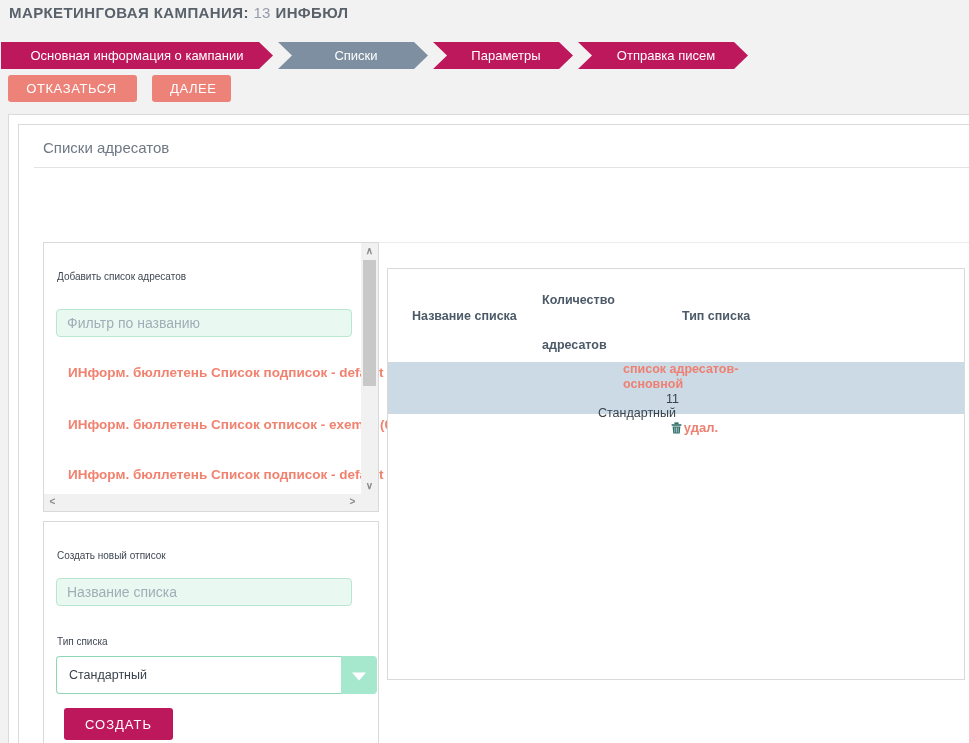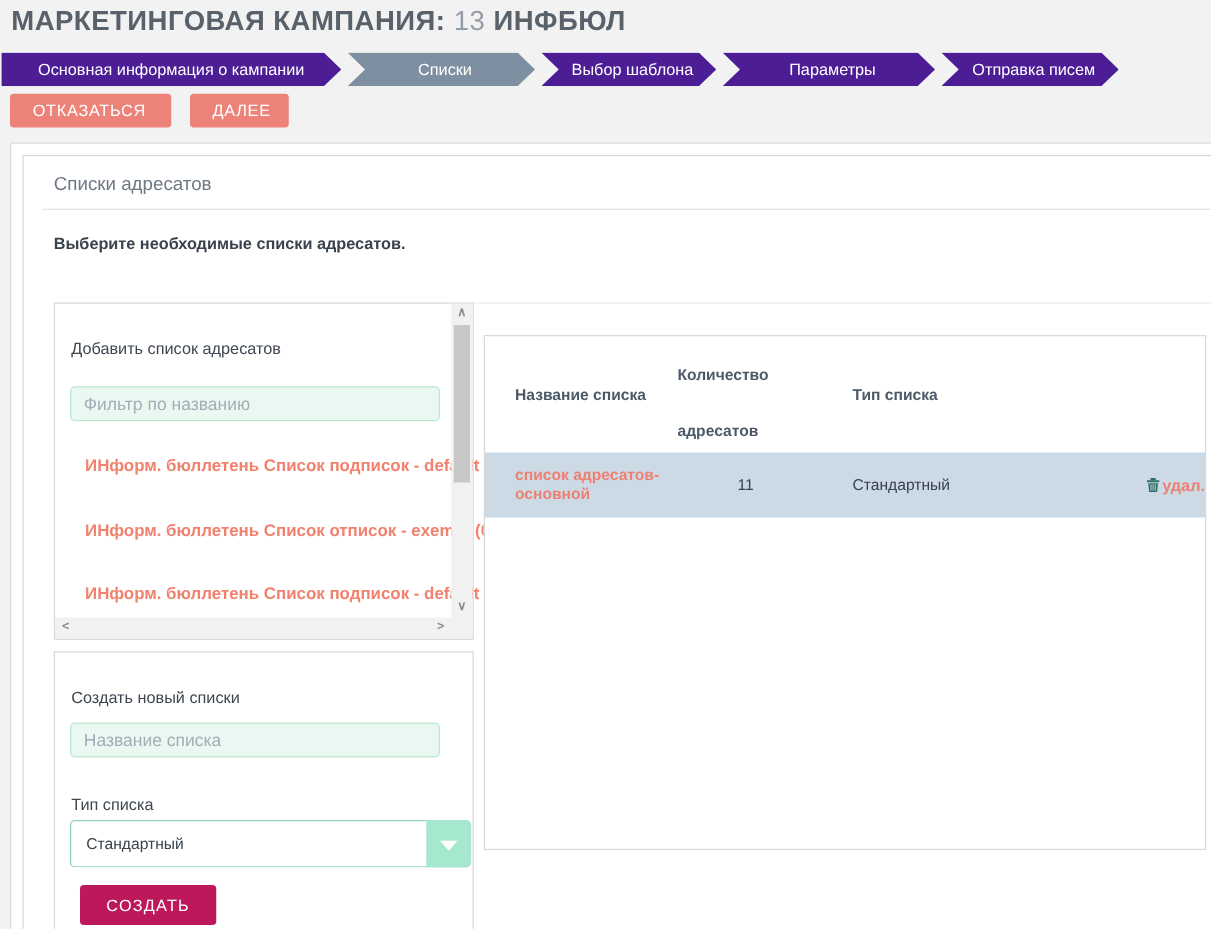--- a/index.html
+++ b/index.html
@@ -1,26 +1,26 @@
 <!DOCTYPE html>
 <html><head>
 <meta charset="utf-8">
 <style>
   * { margin:0; padding:0; box-sizing:border-box; }
   html,body { width:969px; height:743px; overflow:hidden; }
   body { background:#f2f2f2; font-family:"Liberation Sans", sans-serif; color:#39424d; position:relative; }
 
   
-  .page-title { position:absolute; left:9px; top:4px; font-size:22px; font-weight:bold;
+  .page-title { position:absolute; left:9px; top:4px; font-size:15px; font-weight:bold;
                 color:#59616b; letter-spacing:.4px; white-space:nowrap; }
   .page-title .num { color:#949ca9; font-weight:normal; }
 
   
   .wizard { position:absolute; left:1px; top:42px; height:27px; display:flex; }
-  .step { height:27px; line-height:27px; background:#4c1d95; color:#fff; font-size:13px;
+  .step { height:27px; line-height:27px; background:#be185d; color:#fff; font-size:13px;
           text-align:center; margin-right:5px; padding:0 18px 0 24px;
           clip-path: polygon(0 0, calc(100% - 14px) 0, 100% 50%, calc(100% - 14px) 100%, 0 100%, 14px 50%); }
   .step.first { clip-path: polygon(0 0, calc(100% - 14px) 0, 100% 50%, calc(100% - 14px) 100%, 0 100%); padding-left:18px; }
   .step.active { background:#7d8fa0; }
   .step:nth-child(1){ width:272px; } .step:nth-child(2){ width:150px; }
   .step:nth-child(3){ width:140px; } .step:nth-child(4){ width:170px; }
   .step:nth-child(5){ width:142px; }
 
   
   .actions { position:absolute; left:8px; top:75px; display:flex; gap:15px; }
@@ -34,21 +34,21 @@
   .card { position:absolute; left:9px; top:9px; right:-12px; bottom:-12px;
           background:#fff; border:1px solid #dadada; }
   .card-title { position:absolute; left:24px; top:14px; font-size:15px; color:#6e7884; }
   .card-divider { position:absolute; left:15px; right:0; top:42px; border-top:1px solid #e3e3e3; }
   .instruction { position:absolute; left:24px; top:62px; font-size:13px; font-weight:bold; color:#39424d; }
   .section-line { position:absolute; left:24px; right:0; top:117px; border-top:1px solid #ececec; }
 
   
   .listbox { position:absolute; left:24px; top:117px; width:336px; height:270px;
              background:#fff; border:1px solid #d9d9d9; }
-  .box-label { font-size:13px; color:#3f4752; }
+  .box-label { font-size:10px; color:#3f4752; }
   .listbox .box-label { position:absolute; left:13px; top:28px; }
   .mint-input { background:#e9f9f1; border:1px solid #b9e7cf; border-radius:4px; height:28px;
                 font-family:inherit; font-size:14px; color:#39424d; padding:0 10px; outline:none; }
   .mint-input::placeholder { color:#a2adb6; opacity:1; }
   .filter-input { position:absolute; left:12px; top:66px; width:296px; }
   .avail-item { position:absolute; left:24px; font-size:13.5px; font-weight:bold; color:#f0826f;
                 cursor:pointer; white-space:nowrap; }
   .avail-item.i0 { top:122px; } .avail-item.i1 { top:174px; } .avail-item.i2 { top:224px; }
 
   
@@ -78,74 +78,72 @@
 
   
   .tablebox { position:absolute; left:368px; top:143px; width:578px; height:412px;
               background:#fff; border:1px solid #d9d9d9; }
   .thead { display:flex; height:93px; padding-left:24px; font-size:12.5px; font-weight:bold; color:#4c5a68; }
   .c1 { width:130px; } .c2 { width:140px; } .c3 { width:180px; } .c4 { flex:1; }
   .thead .c1, .thead .c3 { align-self:center; }
   .thead .c2 { padding-top:9px; line-height:45px; width:140px; }
   .thead .c2 span { display:inline-block; width:92px; }
   .trow { display:flex; align-items:center; height:52px; padding-left:24px;
-          background:#ccdae6; font-size:12.5px; color:#39424d; }
+          background:#ccdae6; font-size:12.5px; color:#39424d;flex-direction:column; }
   .row-link { color:#ee8072; font-weight:bold; width:122px; line-height:1.2; cursor:pointer; }
   .trow .c2 { padding-left:48px; }
   .trow .c4 { display:flex; align-items:center; padding-left:13px;justify-content:flex-end; }
   .del-link { color:#ee8072; font-weight:bold; font-size:13px; cursor:pointer; margin-left:2px; }
 </style>
 </head>
 <body>
 
 <div class="page-title">
   <span>МАРКЕТИНГОВАЯ КАМПАНИЯ:</span>
   <span class="num">13</span>
   <span>ИНФБЮЛ</span>
 </div>
 
 <div class="wizard">
   <div class="step first">Основная информация о кампании</div>
   <div class="step active">Списки адресатов</div>
-  <div class="step">Выбор шаблона</div>
   <div class="step">Параметры рассылки</div>
   <div class="step">Отправка писем</div>
 </div>
 
 <div class="actions">
   <button class="btn cancel">ОТКАЗАТЬСЯ</button>
   <button class="btn next">ДАЛЕЕ</button>
 </div>
 
 <div class="outer-panel">
   <div class="card">
     <div class="card-title">Списки адресатов</div>
     <div class="card-divider"></div>
-    <div class="instruction">Выберите необходимые списки адресатов.</div>
     <div class="section-line"></div>
 
     <div class="listbox">
       <div class="box-label">Добавить список адресатов</div>
       <input class="mint-input filter-input" placeholder="Фильтр по названию" style="">
       <div class="avail-item i0">ИНформ. бюллетень Список подписок - default (3)</div>
       <div class="avail-item i1">ИНформ. бюллетень Список отписок - exempt (0)</div>
       <div class="avail-item i2">ИНформ. бюллетень Список подписок - default (0)</div>
       <div class="vscroll">
         <div class="scroll-arrow up">∧</div>
         <div class="vthumb"></div>
         <div class="scroll-arrow down">∨</div>
       </div>
       <div class="hscroll">
         <div class="scroll-arrow left">&lt;</div>
         <div class="scroll-arrow right">&gt;</div>
       </div>
     </div>
 
     <div class="createbox">
-      <div class="box-label t1">Создать новый списки</div>
+      <div class="box-label t1">Создать новый отписок</div>
       <input class="mint-input name-input" placeholder="Название списка" style="">
       <div class="box-label t2">Тип списка</div>
       <div class="select-wrap">
         <div class="select-value">Стандартный</div>
         <div class="select-arrow"></div>
       </div>
       <button class="btn create-btn">СОЗДАТЬ</button>
     </div>
 
     <div class="tablebox">

